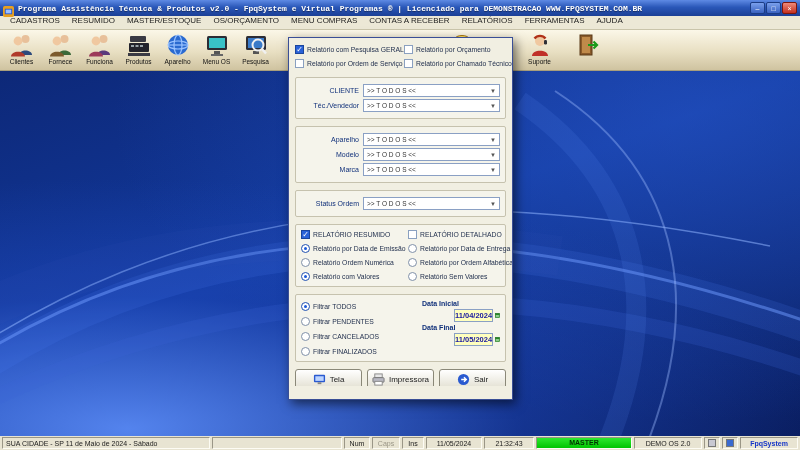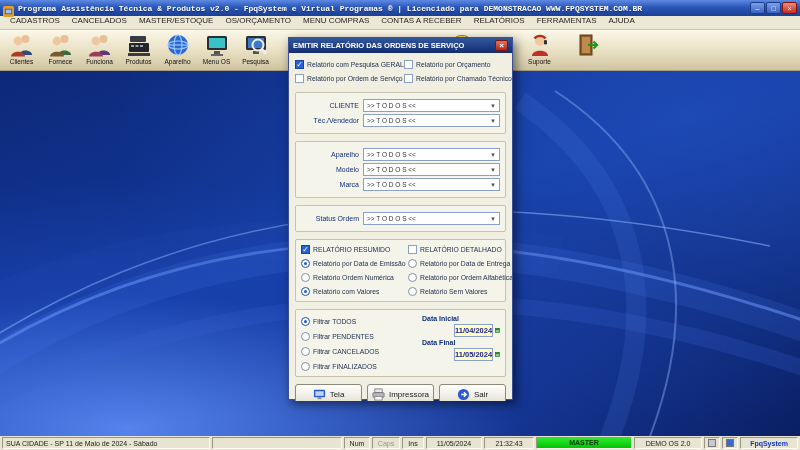--- a/index.html
+++ b/index.html
@@ -122,21 +122,21 @@
   <span class="title">Programa Assistência Técnica &amp; Produtos v2.0 - FpqSystem e Virtual Programas ® | Licenciado para  DEMONSTRACAO WWW.FPQSYSTEM.COM.BR</span>
   <span class="win-btns">
     <span class="win-btn">–</span>
     <span class="win-btn">□</span>
     <span class="win-btn close">×</span>
   </span>
 </div>
 
 <div class="menubar">
   <span class="menu-item">CADASTROS</span>
-  <span class="menu-item">CANCELADOS</span>
+  <span class="menu-item">RESUMIDO</span>
   <span class="menu-item">MASTER/ESTOQUE</span>
   <span class="menu-item">OS/ORÇAMENTO</span>
   <span class="menu-item">MENU COMPRAS</span>
   <span class="menu-item">CONTAS A RECEBER</span>
   <span class="menu-item">RELATÓRIOS</span>
   <span class="menu-item">FERRAMENTAS</span>
   <span class="menu-item">AJUDA</span>
 </div>
 
 <div class="toolbar">
@@ -259,24 +259,20 @@
     <path d="M-80 325 C 145 155, 430 120, 820 255" stroke="#6f9bff" stroke-width="3" fill="none" opacity="0.5"></path>
     <path d="M-60 300 C 180 135, 420 105, 770 175" stroke="#8fb4ff" stroke-width="1.5" fill="none" opacity="0.55"></path>
     <path d="M-70 360 C 190 215, 500 185, 840 310" stroke="#3a66d8" stroke-width="16" fill="none" opacity="0.22"></path>
     <path d="M600 390 C 665 245, 645 115, 520 30" stroke="#5d8cf8" stroke-width="20" fill="none" opacity="0.14"></path>
     <path d="M640 390 C 705 240, 685 105, 555 20" stroke="#9dbcff" stroke-width="2" fill="none" opacity="0.4"></path>
     <path d="M-40 250 C 120 170, 300 150, 560 185" stroke="#2e54b8" stroke-width="40" fill="none" opacity="0.12"></path>
   </svg>
 </div>
 
 <div class="dialog">
-  <div class="dlg-title">
-    <span>EMITIR RELATÓRIO DAS ORDENS DE SERVIÇO</span>
-    <span class="dlg-close">×</span>
-  </div>
   <div class="dlg-body">
 
     <div class="topchecks">
       <label class="chk-row">
         <span class="cb on">✓</span>
         <span>Relatório com Pesquisa GERAL</span>
       </label>
       <label class="chk-row">
         <span class="cb"></span>
         <span>Relatório por Orçamento</span>

